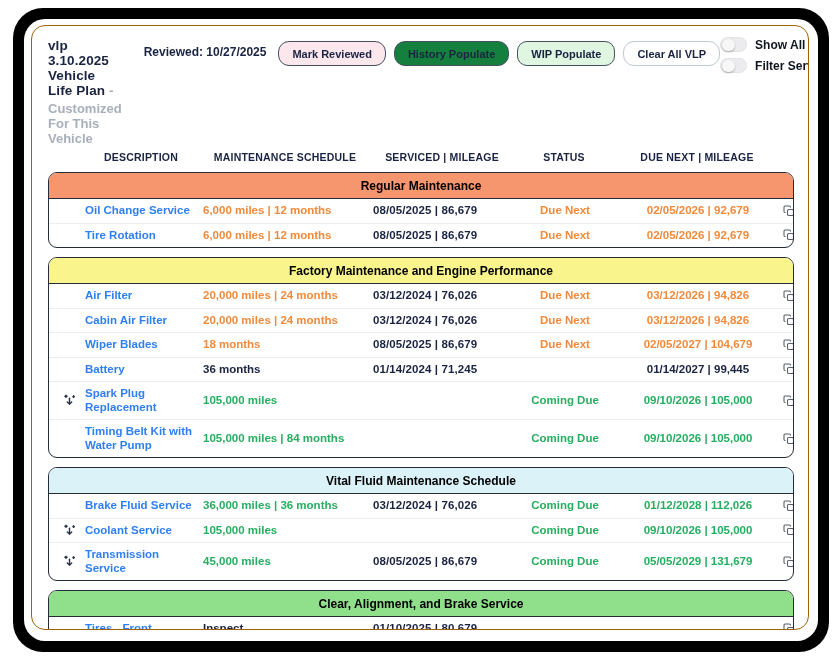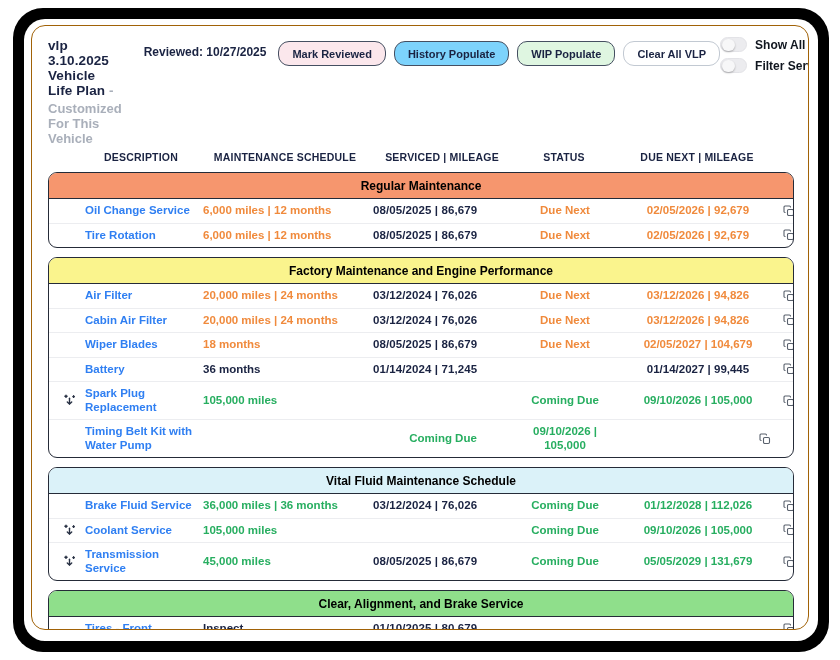--- a/index.html
+++ b/index.html
@@ -74,21 +74,21 @@
       <div class="title-block">
         <div class="title-line">
           <span>vlp 3.10.2025 Vehicle Life Plan</span>
           <span class="dash">-</span>
         </div>
         <div class="subtitle">Customized For This Vehicle</div>
       </div>
       <div class="reviewed">Reviewed: 10/27/2025</div>
       <div class="btn-row">
         <button class="hdr-btn" style="background: rgb(251, 231, 236); border-color: rgb(69, 79, 97);">Mark Reviewed</button>
-        <button class="hdr-btn" style="background: #7dd3fc; border-color: rgb(69, 79, 97);">History Populate</button>
+        <button class="hdr-btn" style="background: #15803d; border-color: rgb(69, 79, 97);">History Populate</button>
         <button class="hdr-btn" style="background: rgb(223, 246, 225); border-color: rgb(69, 79, 97); border-radius: 10px;">WIP Populate</button>
         <button class="hdr-btn" style="background: rgb(255, 255, 255); border-color: rgb(194, 201, 210);">Clear All VLP</button>
       </div>
       <div class="toggles">
         <div class="toggle-row">
           <span class="toggle">
                 <span class="knob"></span>
               </span>
           <span class="toggle-label">Show All Services</span>
         </div>
@@ -302,20 +302,21 @@
   <div class="svc-row grid">
     <span class="cell sparkle hidden">
       <svg width="13" height="13" viewBox="0 0 13 13" fill="none" stroke="#273043" stroke-width="1.4" stroke-linecap="round">
         <path d="M6.5 4.2v5.6"></path>
                     <path d="M4.3 7.9 6.5 10l2.2-2.1"></path>
         <path d="M3 1.2v2.2M1.9 2.3h2.2"></path>
                     <path d="M10.6 1.8v1.6M9.8 2.6h1.6"></path>
       </svg>
     </span>
     <span class="cell desc">Timing Belt Kit with Water Pump</span>
+    <span class="cell sched tone-green">105,000 miles | 84 months</span>
     <span class="cell serviced"></span>
     <span class="cell status tone-green">Coming Due</span>
     <span class="cell due tone-green">09/10/2026 | 105,000</span>
     <span class="actions">
       <button class="icon-btn">
         <svg width="12" height="12" viewBox="0 0 24 24" fill="none" stroke="currentColor" stroke-width="2.2" stroke-linejoin="round">
           <rect x="9" y="9" width="12" height="12" rx="2.5"></rect>
           <path d="M5 15H4a2 2 0 0 1-2-2V4a2 2 0 0 1 2-2h9a2 2 0 0 1 2 2v1"></path>
         </svg>
       </button>

